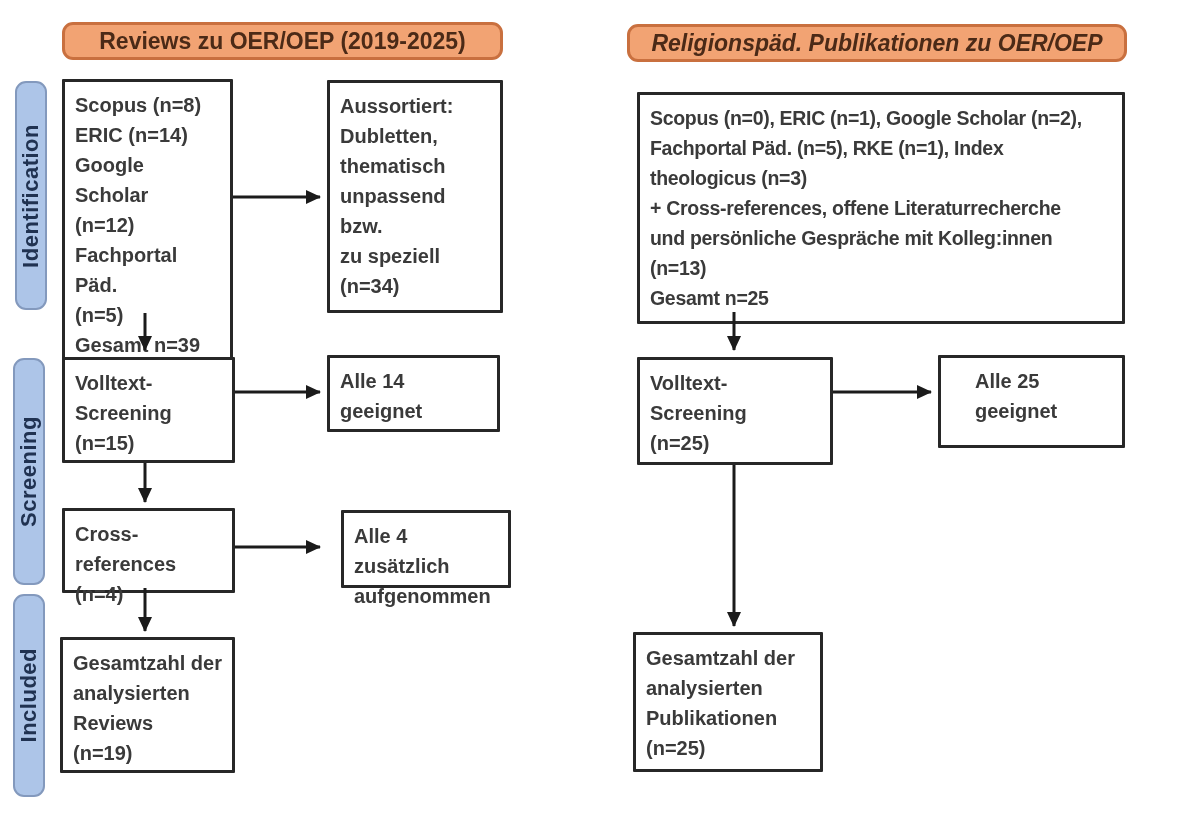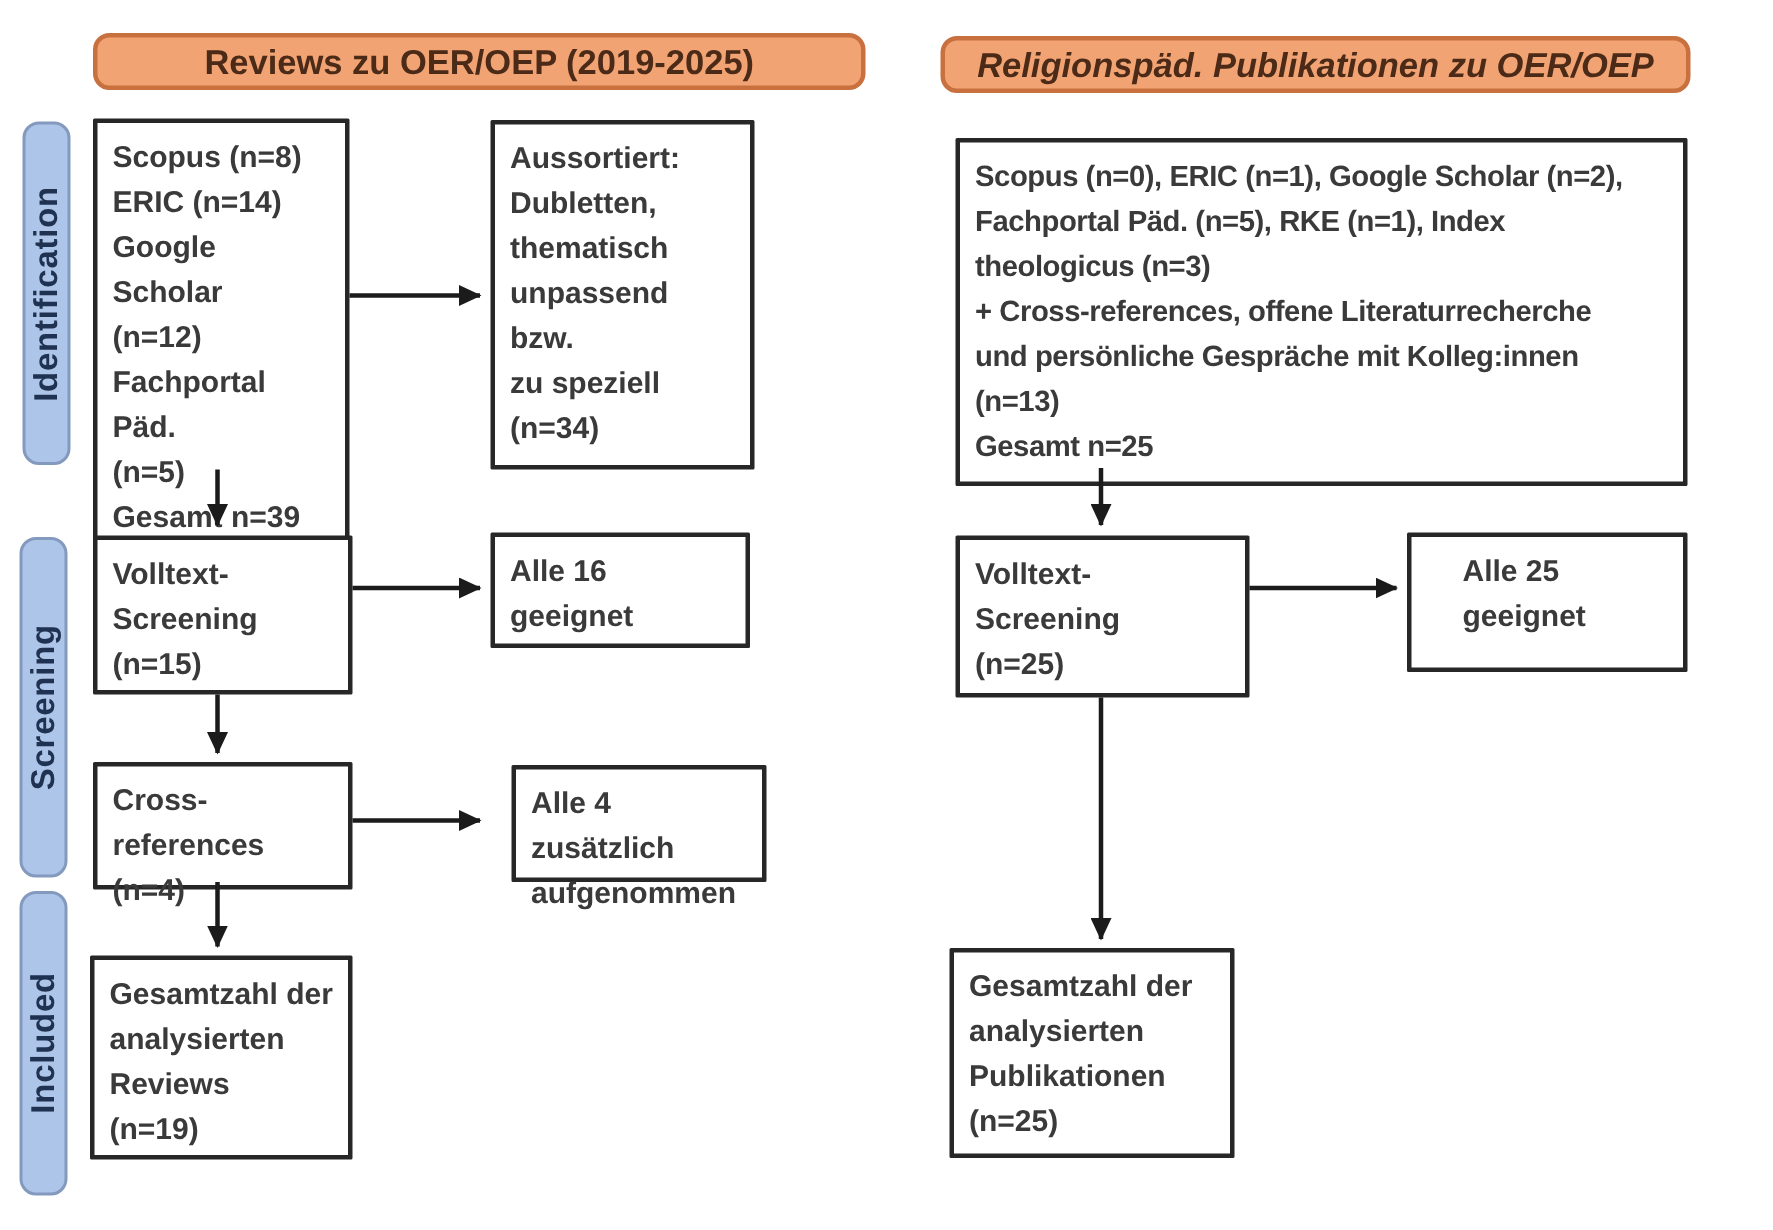--- a/index.html
+++ b/index.html
@@ -40,21 +40,21 @@
   }
   .box-text.tight{font-size:19.5px;letter-spacing:-0.3px;}
 
   .arrows{position:absolute;left:0;top:0;pointer-events:none;}
 </style>
 </head>
 <body>
 
 <div id="canvas">
 
-  <div class="header" style="left:62px;top:22px;width:515px;height:38px;">
+  <div class="header" style="left:62px;top:22px;width:441px;height:38px;">
     <span>Reviews zu OER/OEP (2019-2025)</span>
   </div>
   <div class="header" style="left:627px;top:24px;width:500px;height:38px;font-style:italic;">
     <span>Religionspäd. Publikationen zu OER/OEP</span>
   </div>
 
   <div class="stage" style="left:15px;top:81px;width:32px;height:229px;">
     <span>Identification</span>
   </div>
   <div class="stage" style="left:13px;top:358px;width:32px;height:227px;">
@@ -80,21 +80,21 @@
 unpassend bzw.
 zu speziell
 (n=34)</div>
   </div>
   <div class="box" style="left:62px;top:357px;width:173px;height:106px;">
     <div class="box-text">Volltext-
 Screening
 (n=15)</div>
   </div>
   <div class="box" style="left:327px;top:355px;width:173px;height:77px;">
-    <div class="box-text">Alle 16 geeignet</div>
+    <div class="box-text">Alle 14 geeignet</div>
   </div>
   <div class="box" style="left:62px;top:508px;width:173px;height:85px;">
     <div class="box-text">Cross-references
 (n=4)</div>
   </div>
   <div class="box" style="left:341px;top:510px;width:170px;height:78px;">
     <div class="box-text">Alle 4 zusätzlich
 aufgenommen</div>
   </div>
   <div class="box" style="left:60px;top:637px;width:175px;height:136px;">

